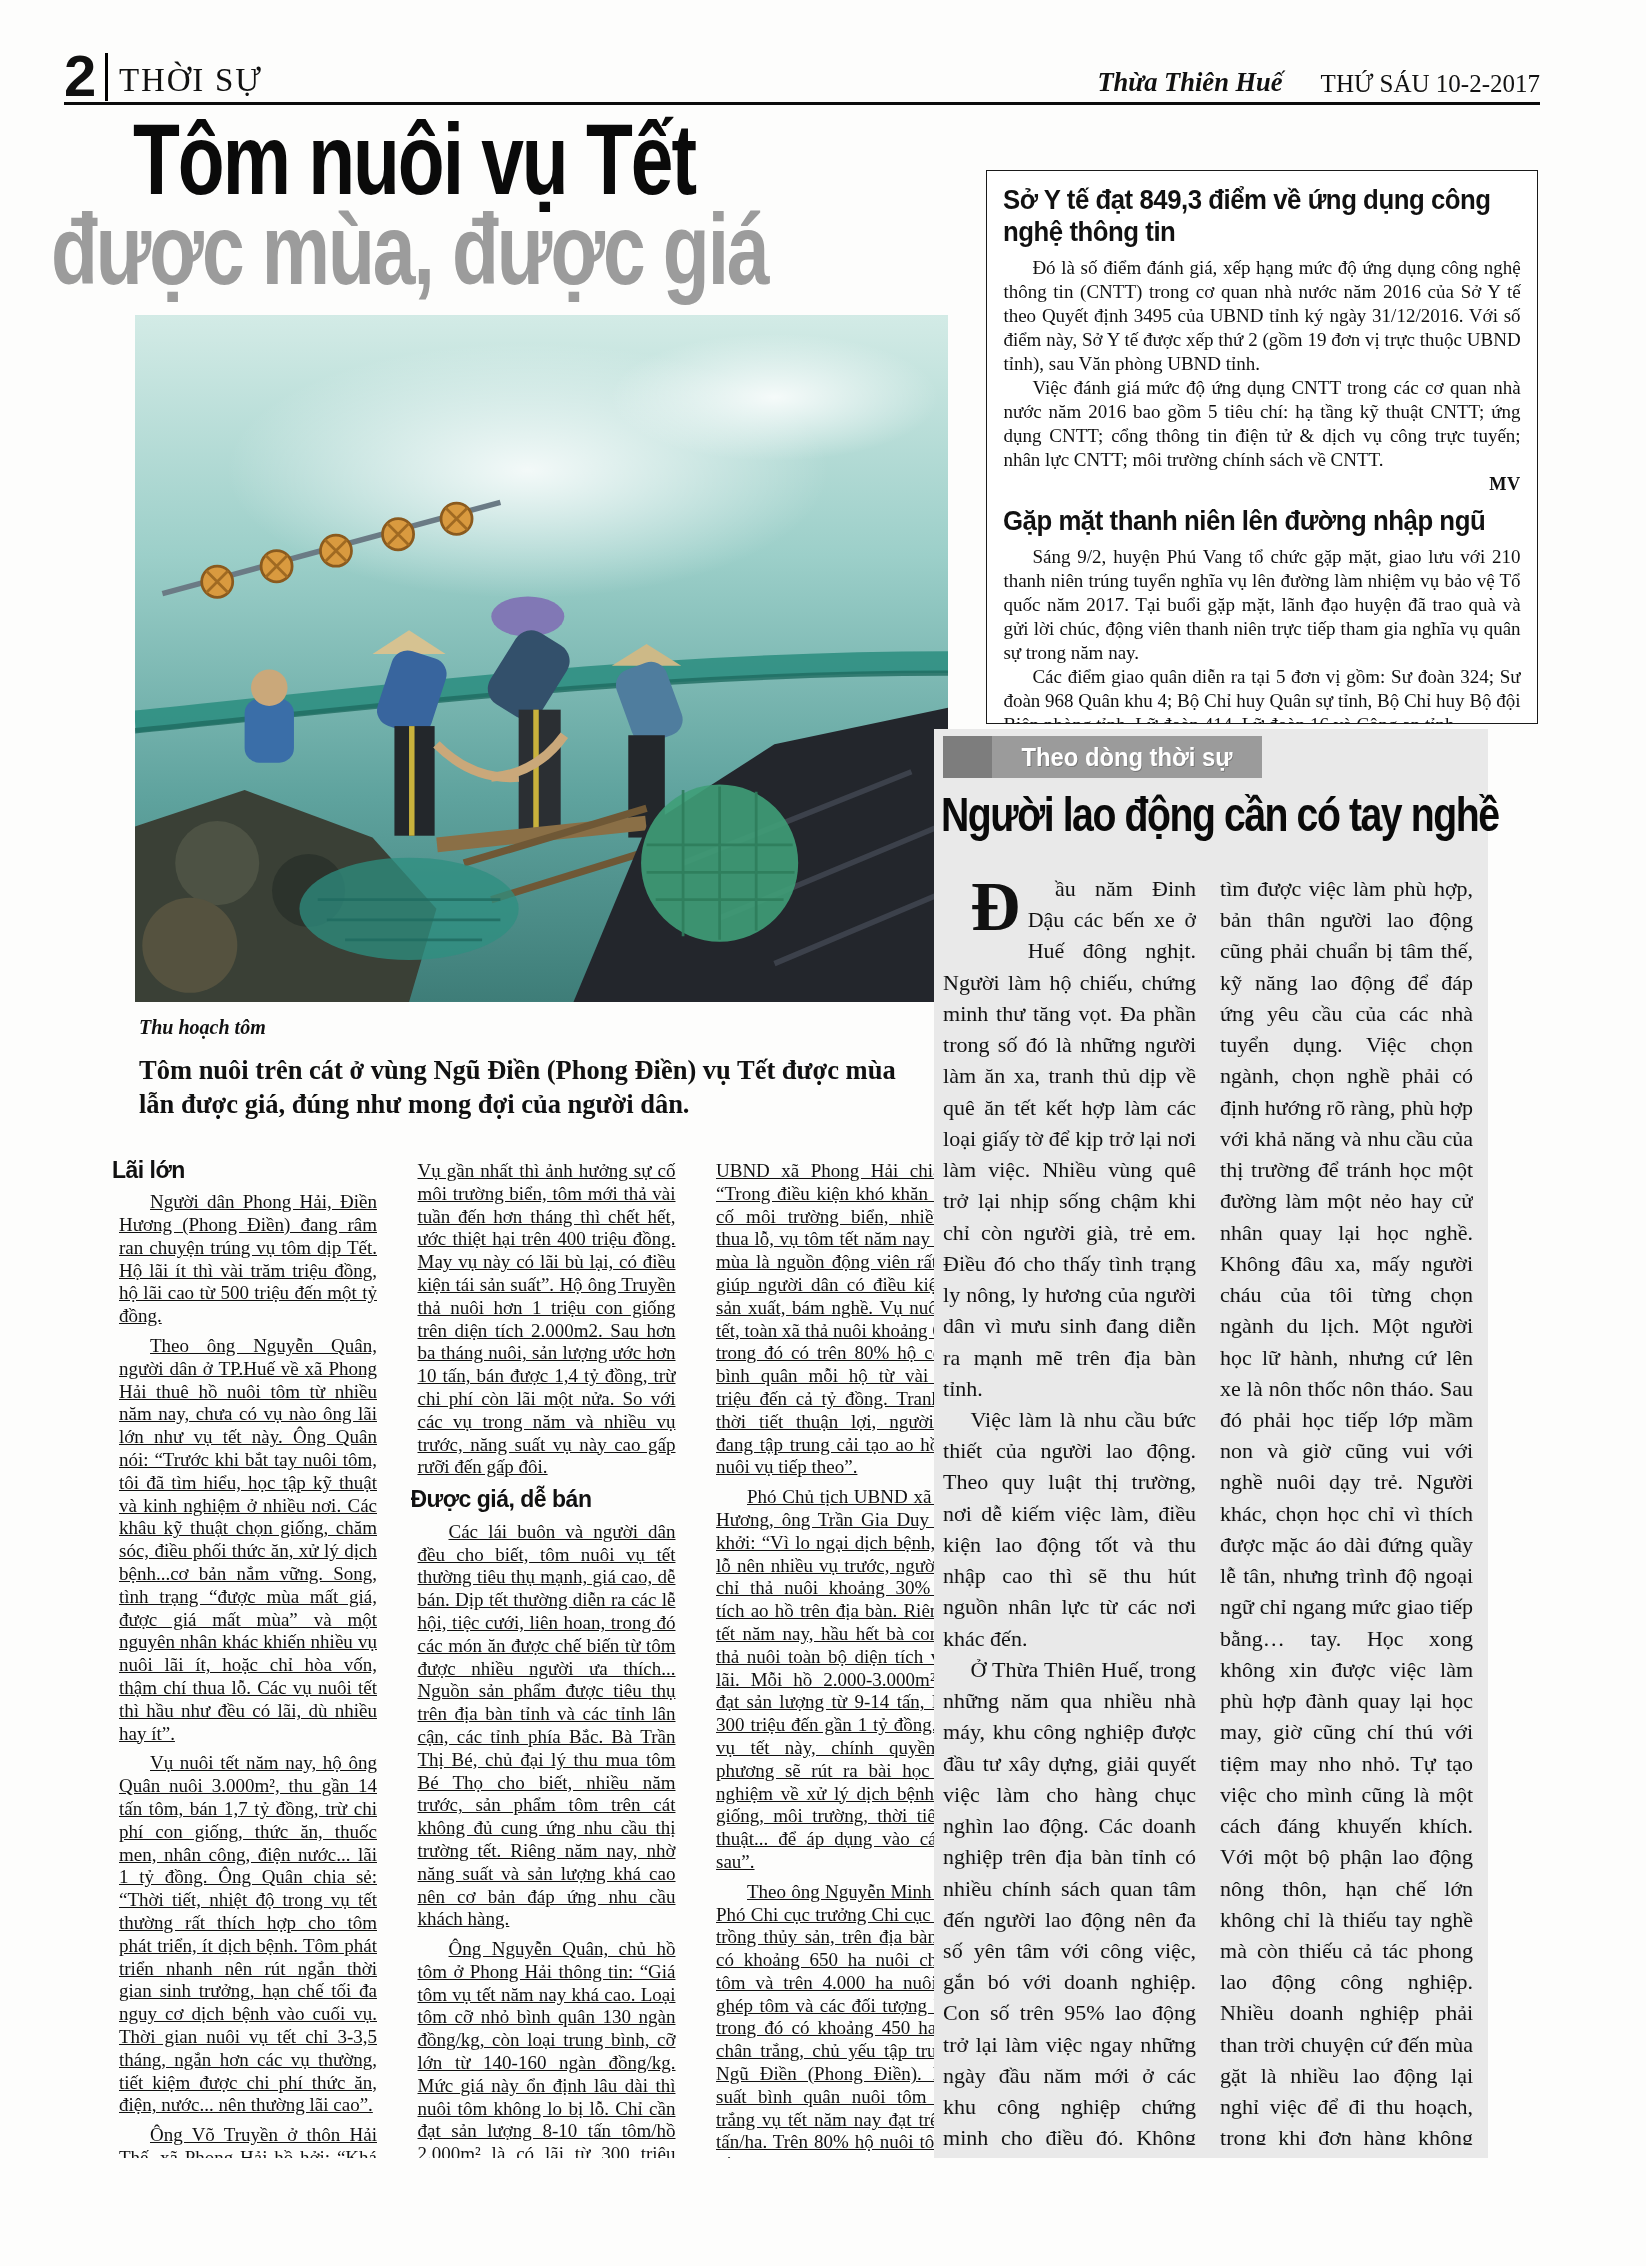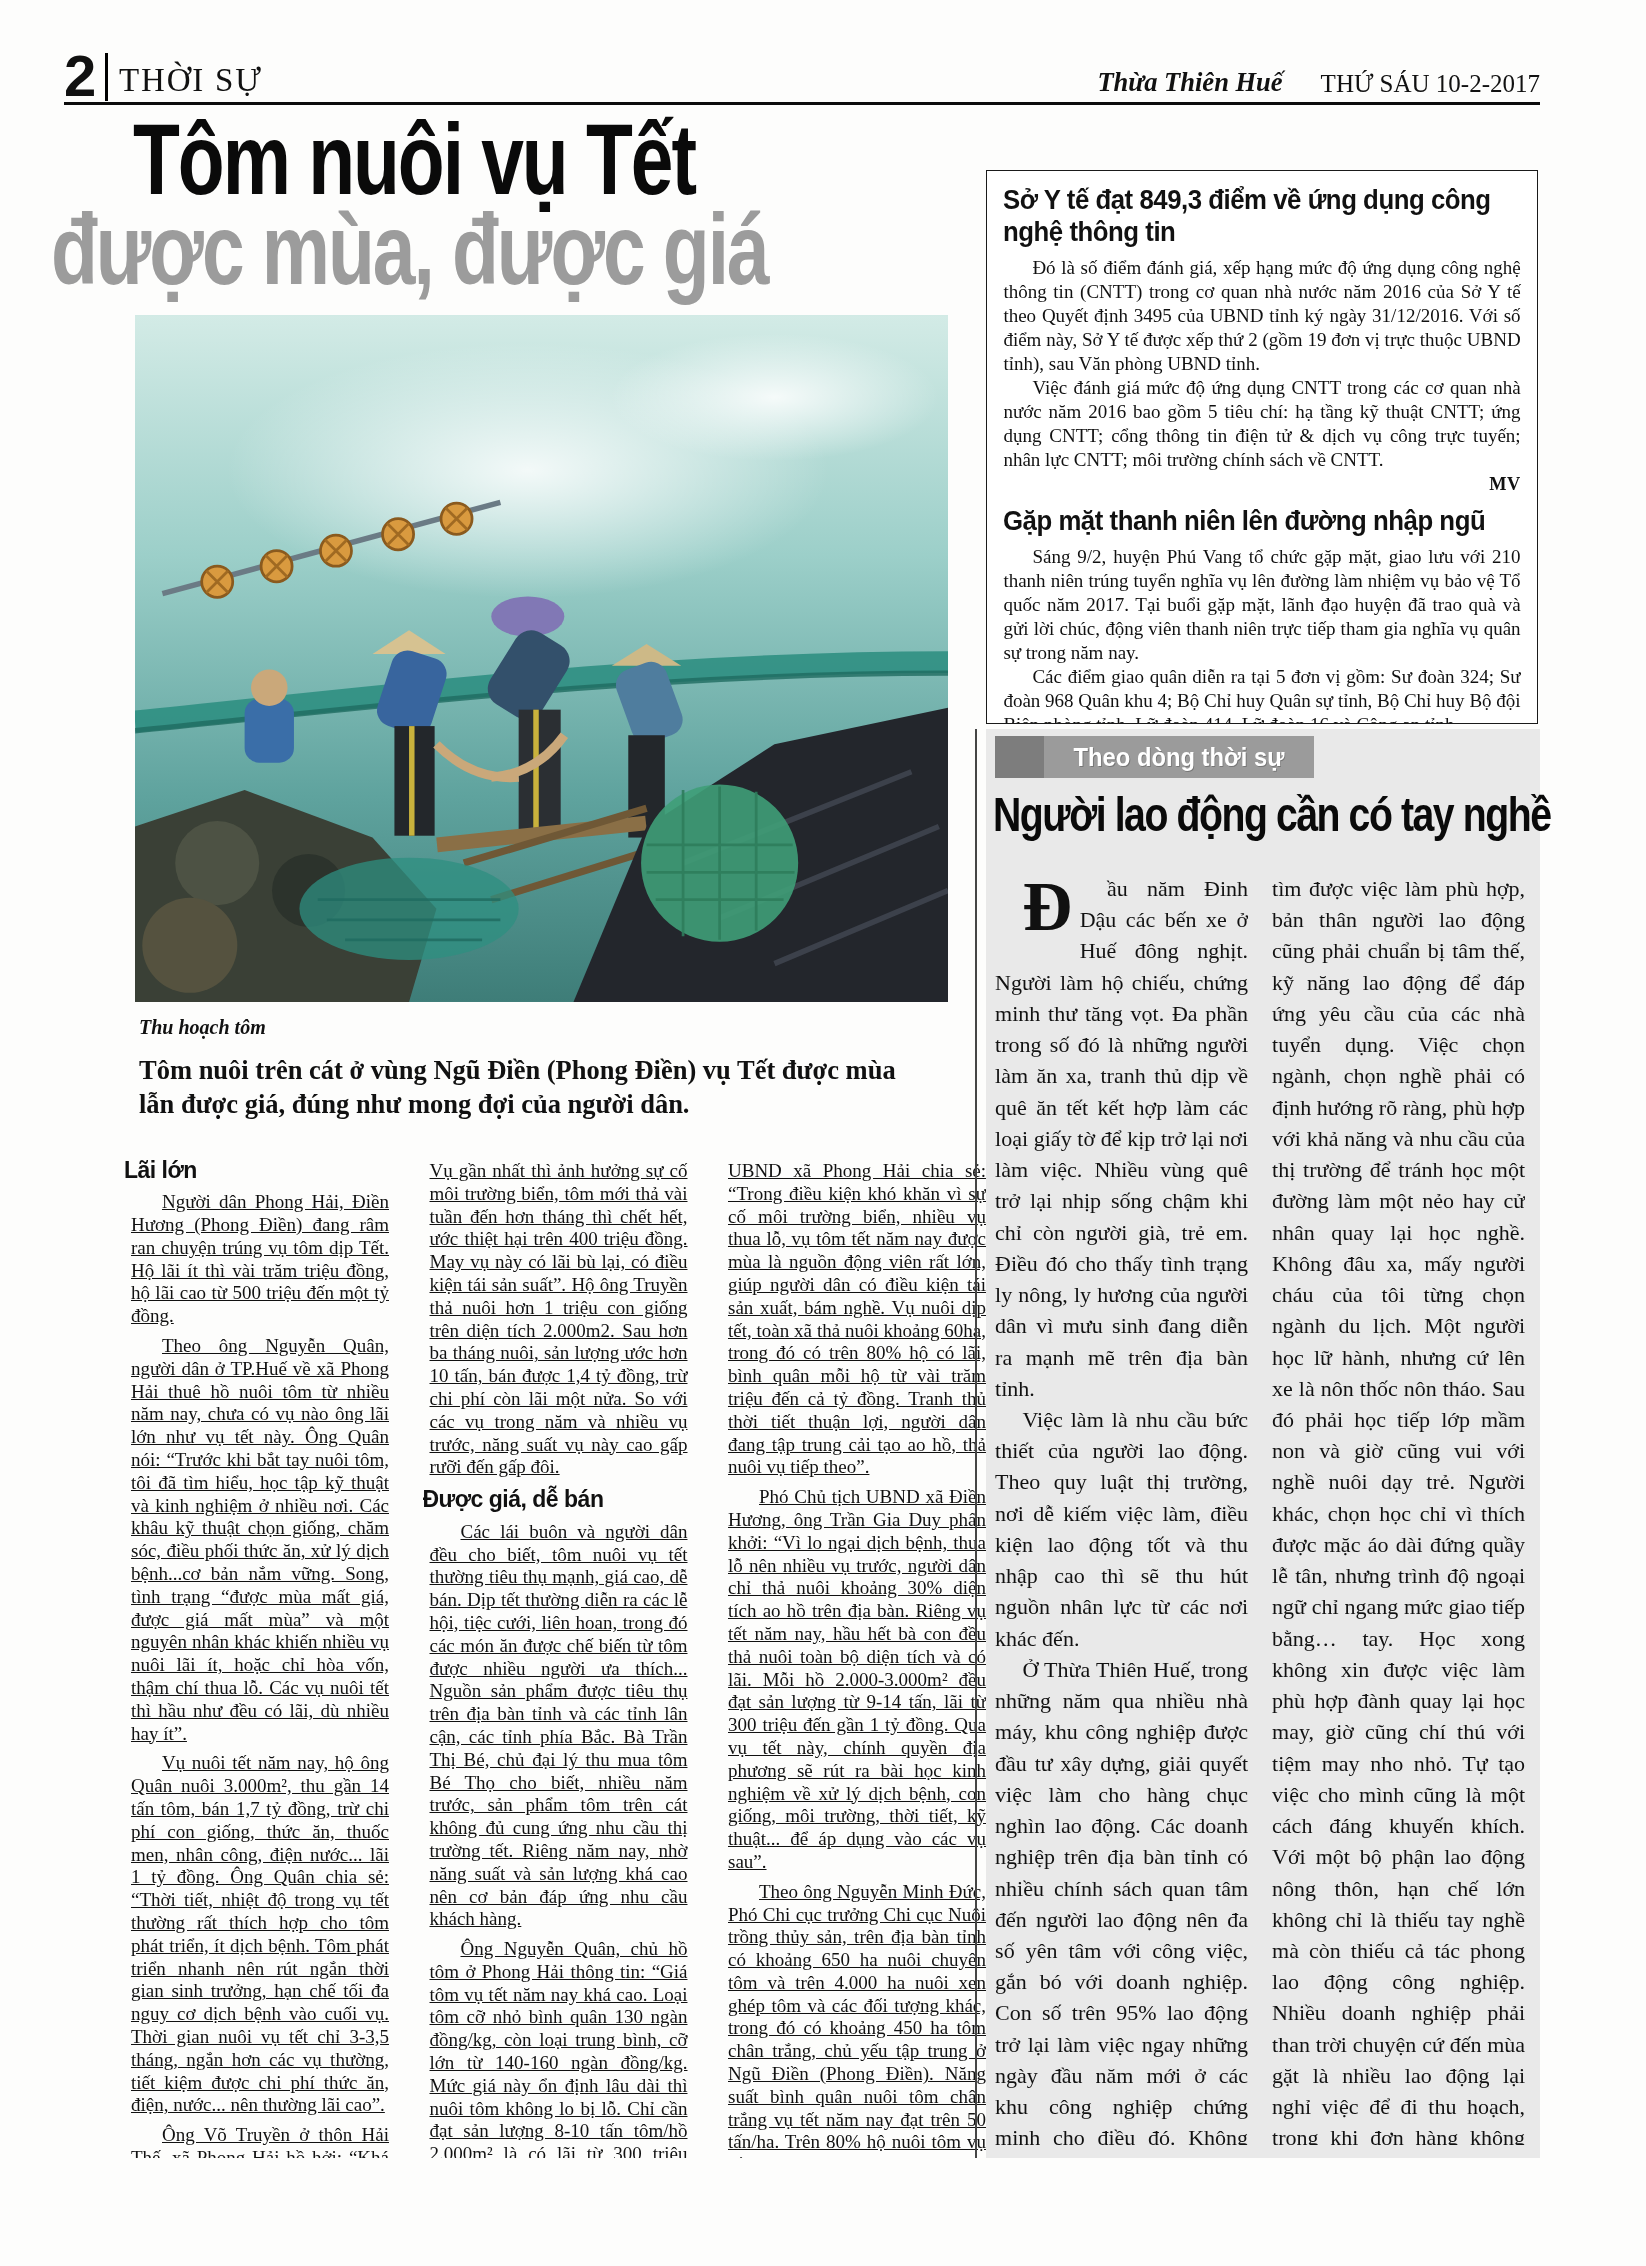--- a/index.html
+++ b/index.html
@@ -19,42 +19,42 @@
   
   .hl{position:absolute;white-space:nowrap;font-family:"Liberation Sans",sans-serif;font-weight:bold;}
   .hl .cond{display:inline-block;transform:scaleX(.76);transform-origin:0 50%;letter-spacing:-2.7px;}
   .hl1{left:133px;top:102px;font-size:101px;color:#0a0a0a;}
   .hl2{left:51px;top:192px;font-size:101px;color:#9c9c9c;}
   
   .photo{position:absolute;left:135px;top:315px;width:813px;height:687px;background:#9ccfc9;}
   .caption{position:absolute;left:139px;top:1016px;font-weight:bold;font-style:italic;font-size:20px;}
   .lead{position:absolute;left:139px;top:1053px;width:797px;font-weight:bold;font-size:26.5px;line-height:1.3;}
   
-  .main-cols{position:absolute;left:124px;top:1153px;width:870px;display:flex;gap:26.5px;}
+  .main-cols{position:absolute;left:112px;top:1153px;width:870px;display:flex;gap:26.5px;}
   .mcol{width:272px;height:1005px;overflow:hidden;font-size:19px;line-height:1.2;text-align:justify;}
   .mcol p{margin:7px;text-indent:31px;text-decoration:underline;}
   .mcol p.cont{text-indent:0;}
   .colhead{font-family:"Liberation Sans",sans-serif;font-weight:bold;font-size:23px;
            letter-spacing:-0.5px;margin:3.7px 0 5.5px;}
   p.byline{text-indent:0;text-align:right;margin-top:5.5px;font-size:19px;}
   p.byline em{font-style:italic;}
   p.byline b{font-weight:bold;}
   
   .newsbox{position:absolute;left:986px;top:170px;width:552px;height:554px;box-sizing:border-box;
            border:1.8px solid #1a1a1a;background:#fff;padding:11px 16.4px;overflow:hidden;}
   .boxtitle{font-family:"Liberation Sans",sans-serif;font-weight:bold;font-size:28px;line-height:1.16;margin:1.8px 0 7.3px;}
   .boxtitle .cond{display:inline-block;width:108%;transform:scaleX(.92);transform-origin:0 0;letter-spacing:-0.5px;}
   .newsbox .bcol{font-size:19px;line-height:1.26;text-align:justify;}
   .newsbox .bcol p{margin:0;text-indent:29px;}
   .newsbox .bcol p.byline{font-size:18.3px;margin:1.8px 0 3.7px;}
   .newsbox .bcol p.byline b{letter-spacing:0.5px;}
   .t2{margin-top:9.1px;}
   
   .vrule{position:absolute;left:975px;top:729px;width:1.8px;height:1429px;background:#454545;}
-  .panel{position:absolute;left:986px;top:729px;width:554px;height:1429px;background:#e9e9e9;}
+  .panel{position:absolute;left:934px;top:729px;width:554px;height:1429px;background:#e9e9e9;}
   .kicker{position:absolute;left:9.1px;top:7.3px;display:flex;align-items:stretch;height:42px;}
   .kicker-square{width:49px;background:#7d7d7d;}
   .kicker-band{width:270px;background:#9b9b9b;display:flex;align-items:center;justify-content:center;}
   .kicker-band span{font-family:"Liberation Sans",sans-serif;font-weight:bold;font-size:25px;color:#fff;
                     display:inline-block;transform:scaleX(.95);text-shadow:0.9px 0.9px 0 #777;}
   .op-headline{position:absolute;left:7.3px;top:57px;width:545px;white-space:nowrap;
                font-family:"Liberation Sans",sans-serif;font-weight:bold;font-size:49px;color:#0a0a0a;}
   .op-headline .cond{display:inline-block;transform:scaleX(.80);transform-origin:0 50%;letter-spacing:-1.8px;}
   .op-cols{position:absolute;left:9.1px;top:144px;display:flex;gap:24px;}
   .ocol{width:253px;height:1272px;overflow:hidden;font-size:22px;line-height:1.42;text-align:justify;}

